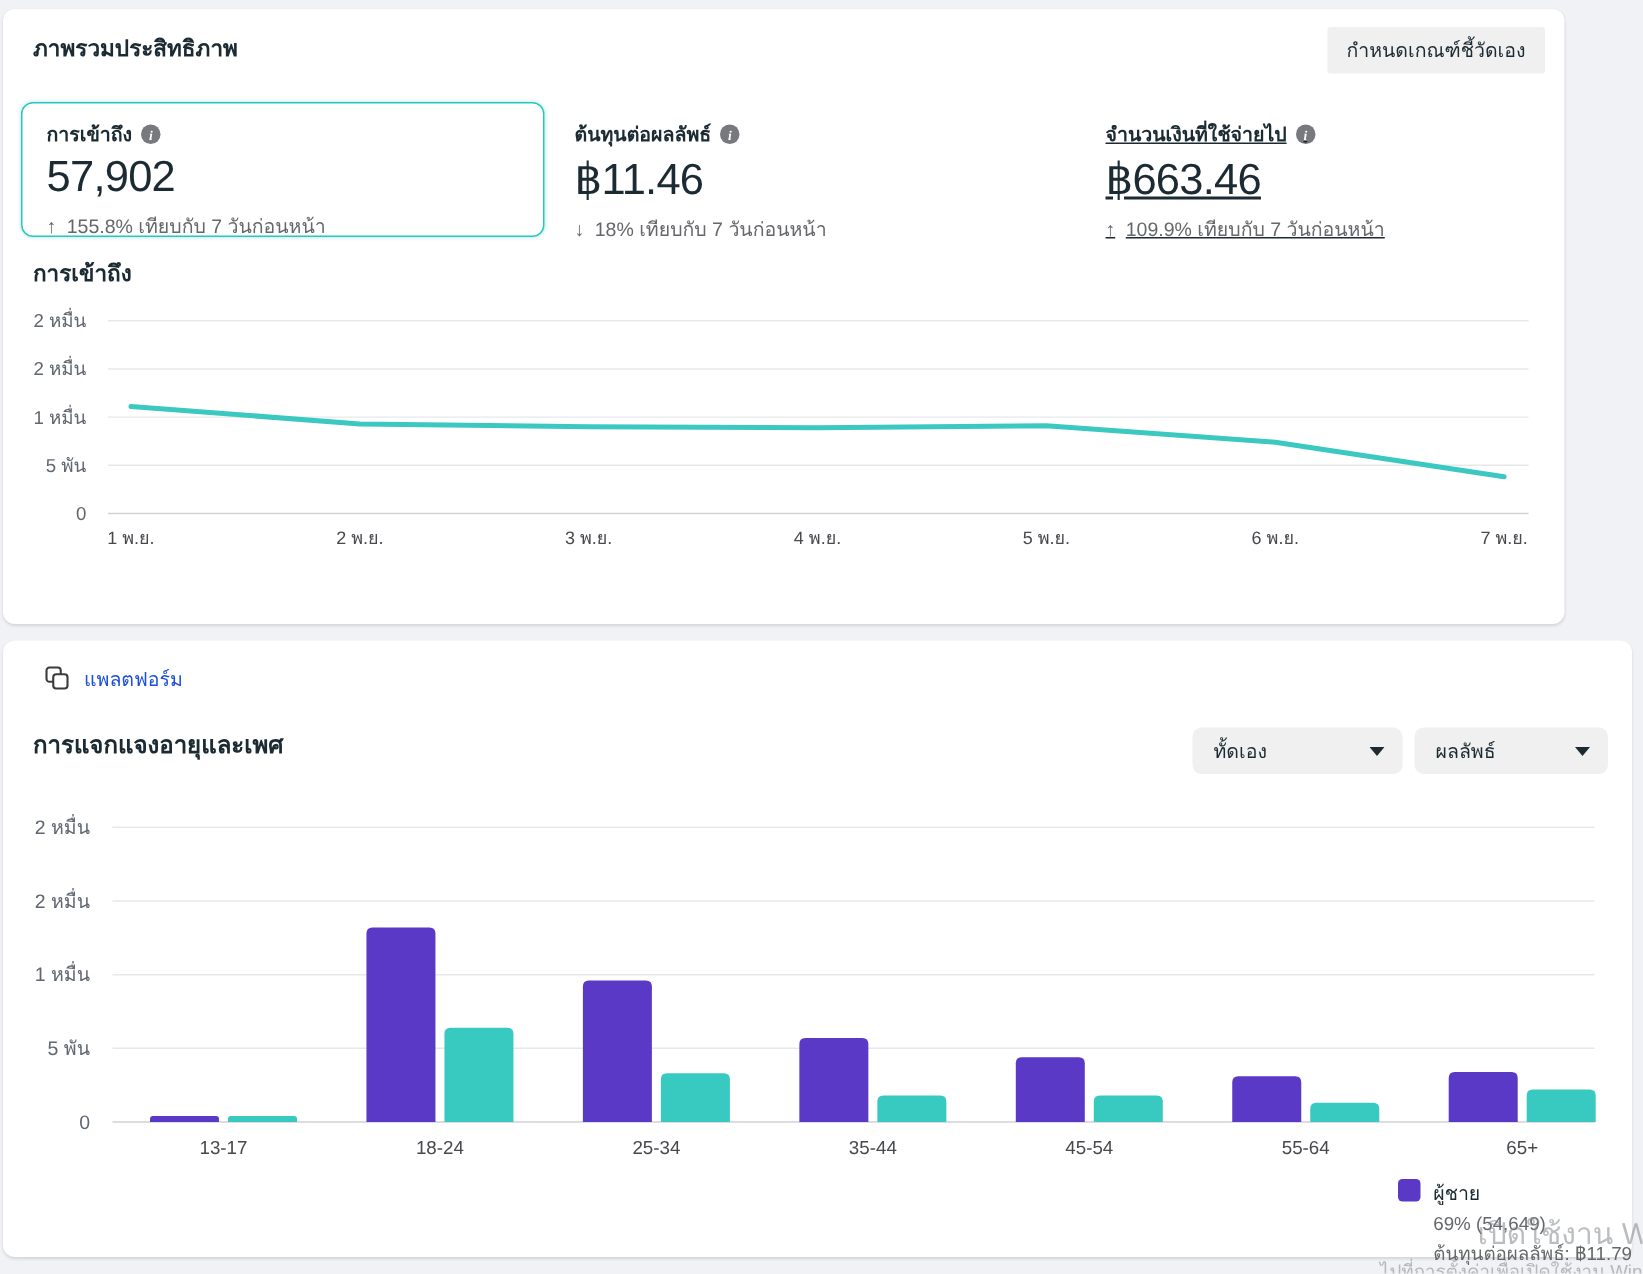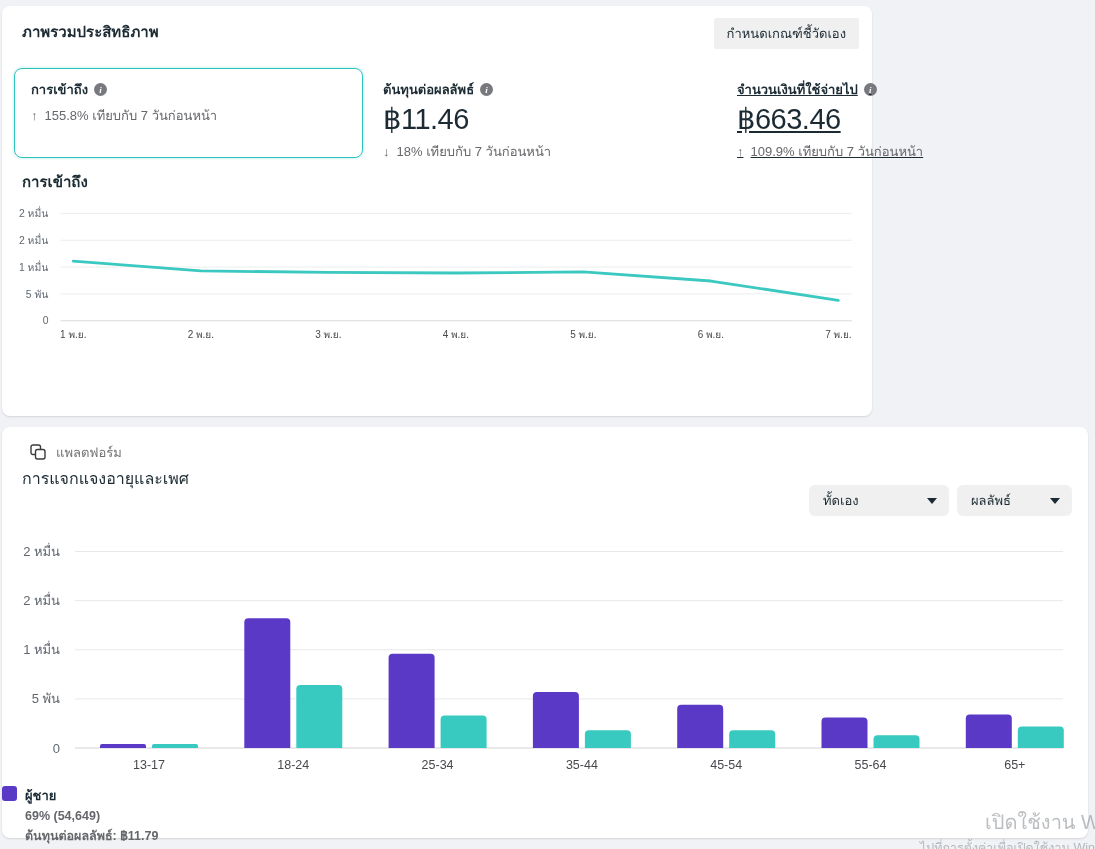--- a/index.html
+++ b/index.html
@@ -9,21 +9,21 @@
     background:#f0f2f5;
     font-family:"Liberation Sans", sans-serif;
     color:#1c2b33;
   }
   .panel {
     position:absolute;
     background:#ffffff;
     border-radius:8px;
     box-shadow:0 1px 2px rgba(0,0,0,0.12);
   }
-  #panel-overview { left:2px; top:6px; width:870px; height:410px; }
+  #panel-overview { left:2px; top:6px; width:1041px; height:410px; }
   #panel-demographics { left:2px; top:427px; width:1086px; height:411px; }
 
   .panel-title { position:absolute; left:20px; top:14px; font-size:15px; font-weight:700; }
 
   .customize-btn {
     position:absolute; right:13px; top:12px; height:31px;
     display:flex; align-items:center; padding:0 13px;
     background:#f0f0f0; border:none; border-radius:2px;
     font-family:inherit; font-size:13px; font-weight:500; color:#1c2b33;
     cursor:pointer;
@@ -49,32 +49,32 @@
   .metric-delta { margin-top:5px; font-size:13px; color:#65676b; display:flex; gap:7px; align-items:center; }
 
   .chart-subtitle { position:absolute; left:20px; top:164px; font-size:15px; font-weight:700; }
   .chart-svg { position:absolute; left:0; top:0; width:100%; height:100%; pointer-events:none; }
   svg text { font-family:"Liberation Sans", sans-serif; }
 
   .tabs-row { position:absolute; left:13px; top:10px; display:flex; align-items:center; gap:6px; }
   .tab { height:30px; display:flex; align-items:center; gap:10px; padding:0 15px;
          border-radius:6px; font-size:13px; cursor:pointer; }
   .tab.active { background:#e7f1fe; color:#1877f2; font-weight:700; }
-  .tab.inactive { color:#737373; font-weight:400; }
-
-  .section-title { position:absolute; left:20px; top:39px; font-size:16px; font-weight:400; }
+  .tab.inactive { color:#1d4ed8; font-weight:400; }
+
+  .section-title { position:absolute; left:20px; top:57px; font-size:16px; font-weight:700; }
 
   .filters { position:absolute; right:16px; top:58px; display:flex; gap:8px; }
   .dropdown { height:31px; background:#f0f0f0; border-radius:6px; display:flex;
               align-items:center; justify-content:space-between; padding:0 12px 0 14px;
               font-size:13px; cursor:pointer; }
   .dropdown.dd-1 { width:140px; }
-  .dropdown.dd-2 { width:115px;font-family:Liberation Mono, monospace; }
-
-  .legend { position:absolute; left:0; right:0; top:358px; display:flex; justify-content:space-between; gap:28px;font-weight:bold; }
+  .dropdown.dd-2 { width:129px;font-family:Liberation Mono, monospace; }
+
+  .legend { position:absolute; left:0; right:0; top:358px; display:flex; justify-content:flex-end; gap:28px; }
   .legend-entry { display:flex; gap:8px; }
   .legend-swatch { width:15px; height:15px; border-radius:3px; margin-top:1px; flex:0 0 auto; }
   .legend-name { font-size:13px; color:#1c2b33; }
   .legend-sub { font-size:12.5px; color:#65676b; margin-top:3px; }
 
   .watermark { position:absolute; color:rgba(130,136,142,0.55); pointer-events:none; white-space:nowrap; }
   .watermark.l1 { left:985px; top:806px; font-size:20px; }
   .watermark.l2 { left:920px; top:838px; font-size:12.5px; }
 </style>
 </head>
@@ -86,20 +86,21 @@
 
   <button class="customize-btn">กำหนดเกณฑ์ชี้วัดเอง</button>
 
   <div class="metrics-row">
 
     <div class="metric-card selected">
       <div class="metric-label">
         <span>การเข้าถึง</span>
         <span class="info-dot">i</span>
       </div>
+      <div class="metric-value">57,902</div>
       <div class="metric-delta">
         <span>↑</span>
         <span>155.8% เทียบกับ 7 วันก่อนหน้า</span>
       </div>
     </div>
 
     <div class="metric-card plain metric-2">
       <div class="metric-label">
         <span>ต้นทุนต่อผลลัพธ์</span>
         <span class="info-dot">i</span>

